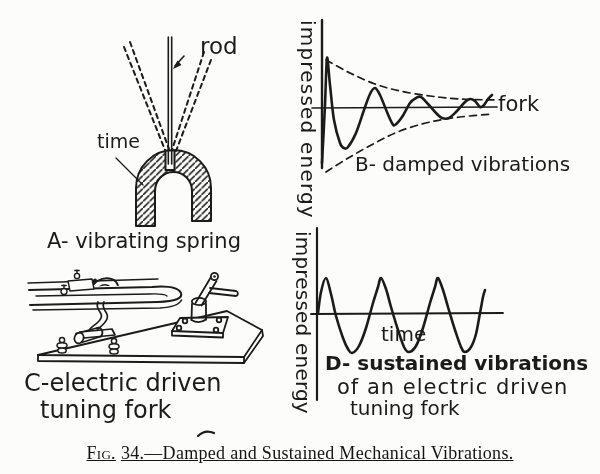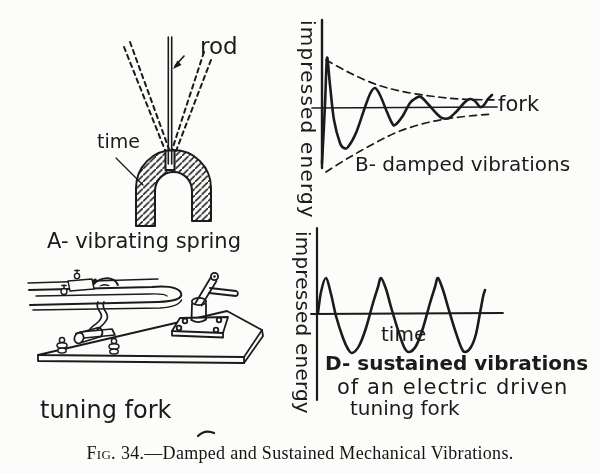--- a/index.html
+++ b/index.html
@@ -16,20 +16,21 @@
   }
   .vlabel {
     position:absolute; white-space:nowrap; color:var(--ink);
     font-family:"DejaVu Sans", sans-serif;
     transform-origin:0 0; transform:rotate(90deg);
   }
   .fig-caption {
     position:absolute; left:0; top:443px; width:600px; text-align:center;
     font-family:"Liberation Serif", serif; font-size:18px; color:#141414;
     letter-spacing:0.3px;
+    text-decoration:underline;
   }
   .fig-caption .prefix { font-variant:small-caps; margin-right:5px; }
 </style>
 </head>
 <body>
 
 <div id="page">
 
   <svg id="art" width="600" height="474" viewBox="0 0 600 474" style="color:var(--ink)">
     <defs>
@@ -147,20 +148,21 @@
   </svg>
 
   <div class="hand" style="left:176px; top:34px; font-size:23px;margin-left:24px;">rod</div>
   <div class="hand" style="left:97px; top:132px; font-size:19px;">time</div>
   <div class="hand" style="left:47px; top:230px; font-size:21px;">A- vibrating spring</div>
 
   <div class="vlabel" style="left:320px; top:20px; font-size:20px; letter-spacing:1.2px;">impressed energy</div>
   <div class="hand" style="left:498px; top:93px; font-size:21px;">fork</div>
   <div class="hand" style="left:355px; top:154px; font-size:20px;">B- damped vibrations</div>
 
+  <div class="hand" style="left:24px; top:371px; font-size:24px;">C-electric driven</div>
   <div class="hand" style="left:40px; top:398px; font-size:24px;">tuning fork</div>
 
   <div class="vlabel" style="left:315px; top:231px; font-size:20px; letter-spacing:0.2px;">impressed energy</div>
   <div class="hand" style="left:381px; top:324px; font-size:20px;">time</div>
   <div class="hand" style="left:325px; top:353px; font-size:20px;font-weight:bold;">D- sustained vibrations</div>
   <div class="hand" style="left:337px; top:376px; font-size:21px; letter-spacing:1px;">of an electric driven</div>
   <div class="hand" style="left:350px; top:398px; font-size:20px;">tuning fork</div>
 
   <div class="fig-caption">
     <span class="prefix">Fig.</span><span>34.—Damped and Sustained Mechanical Vibrations.</span>

